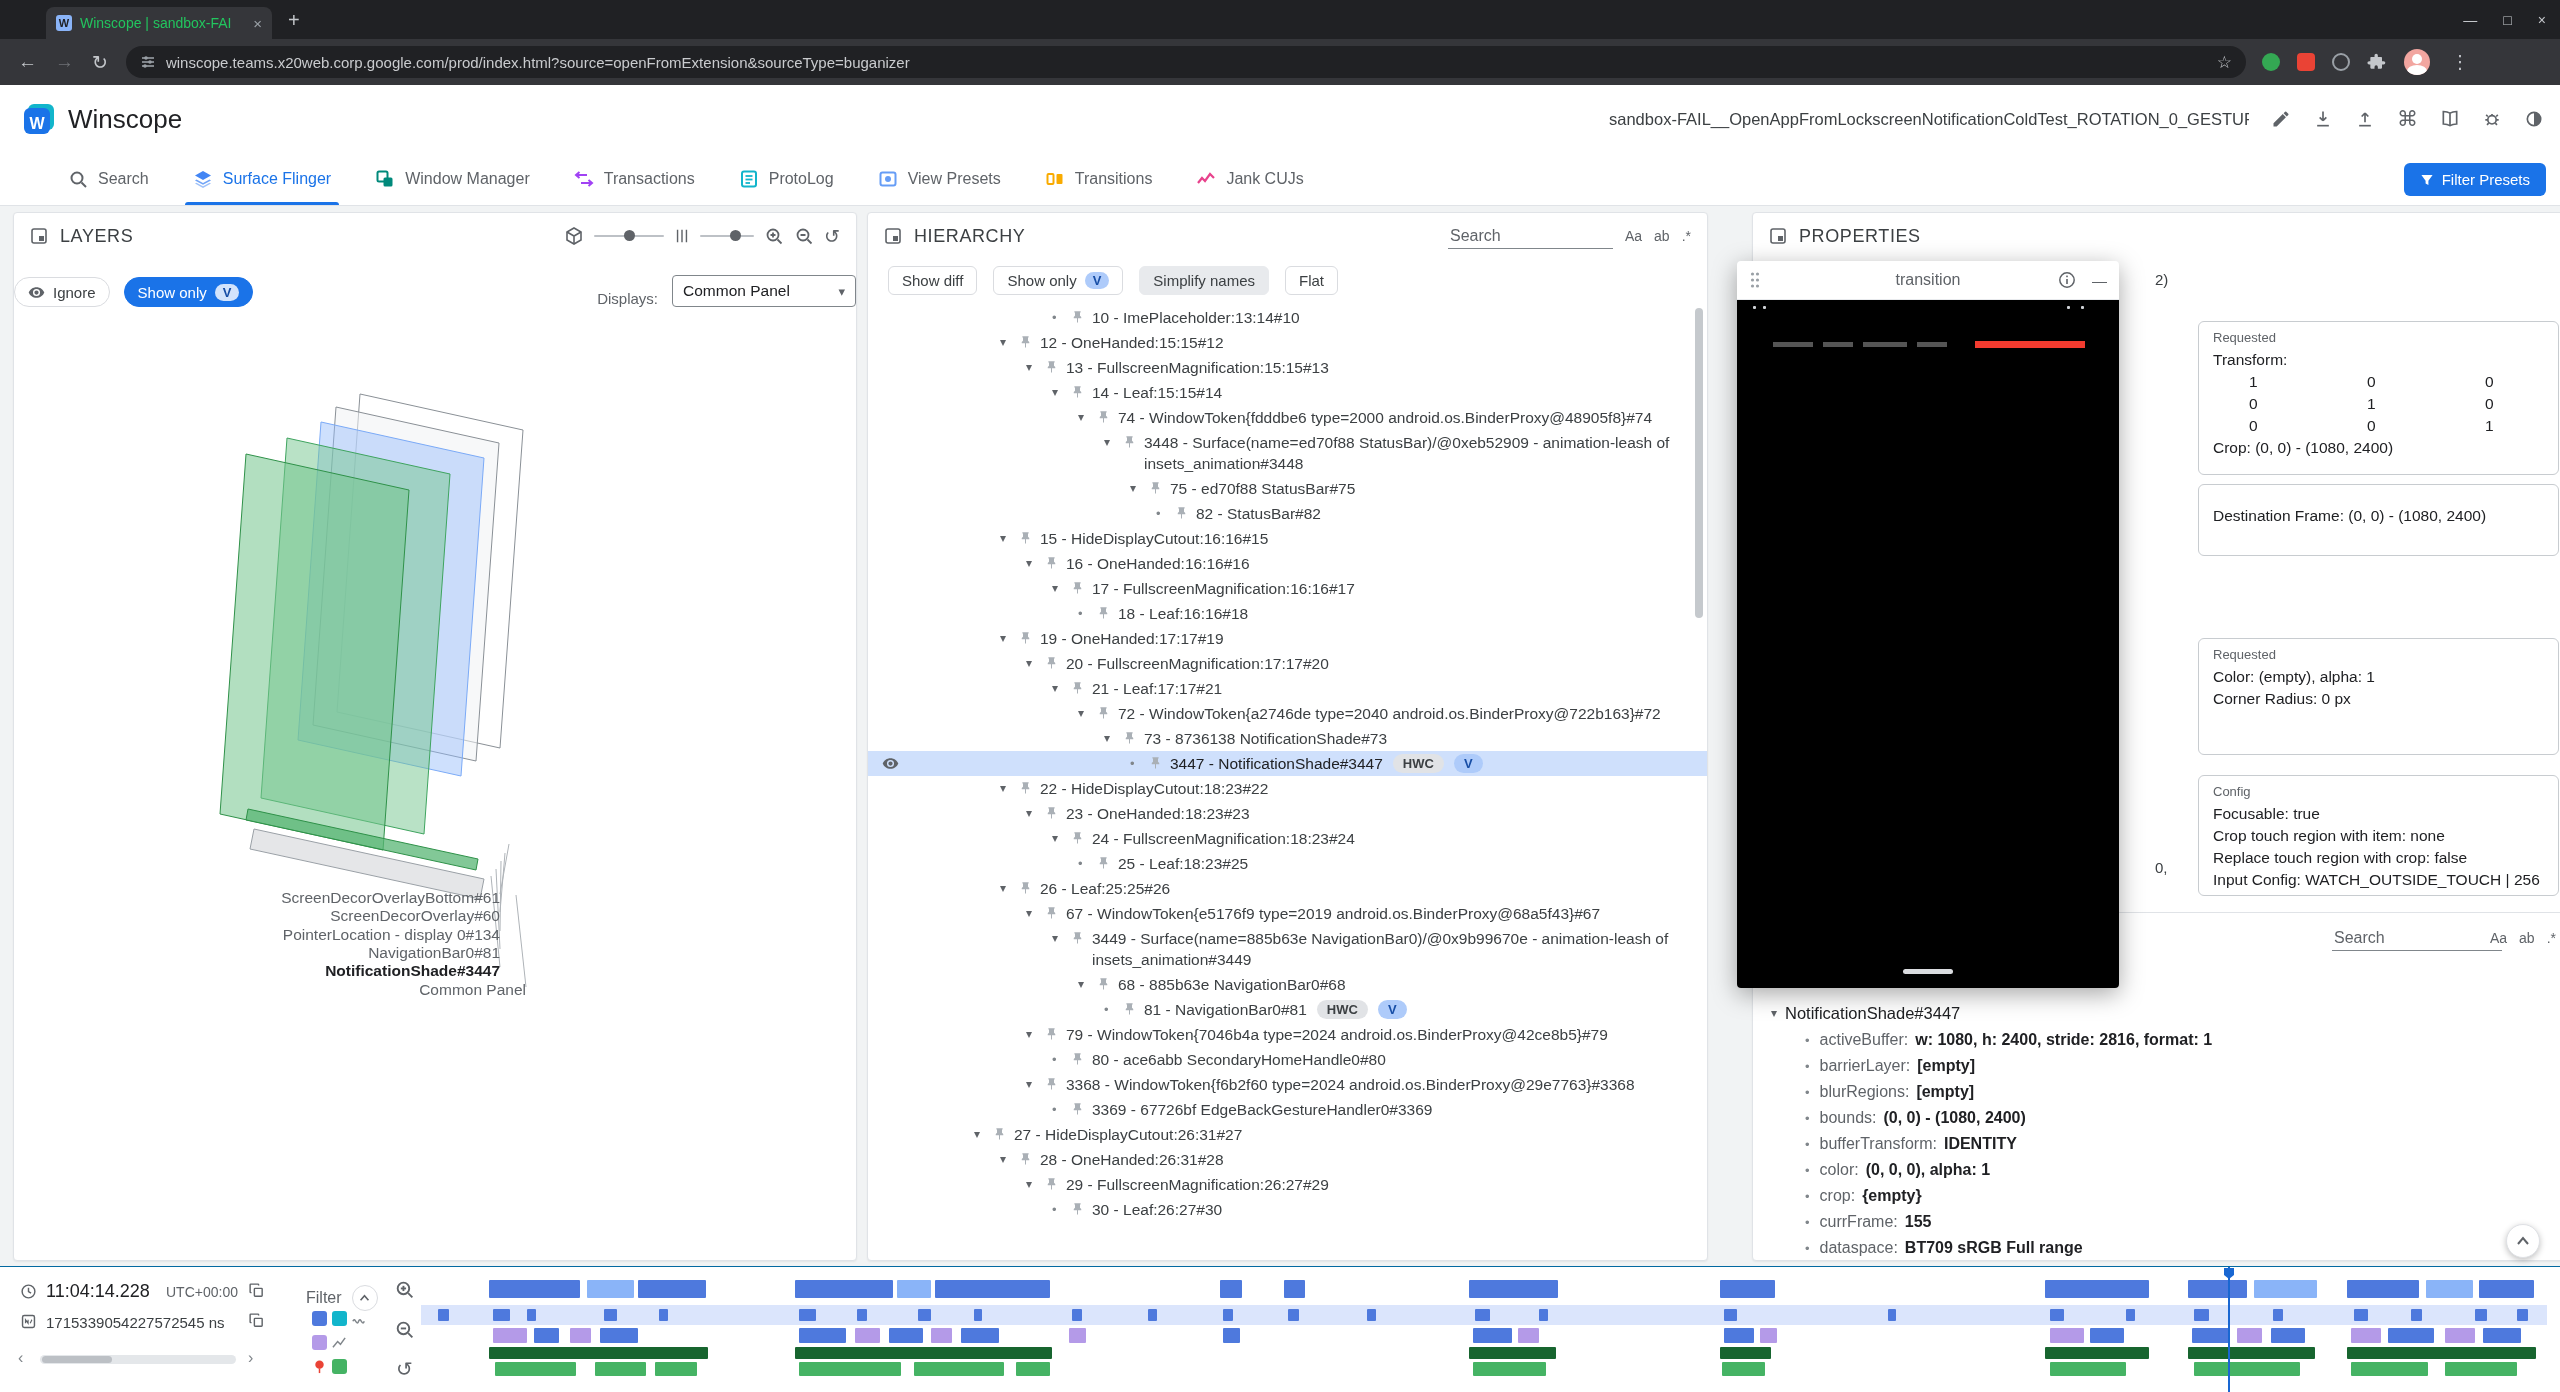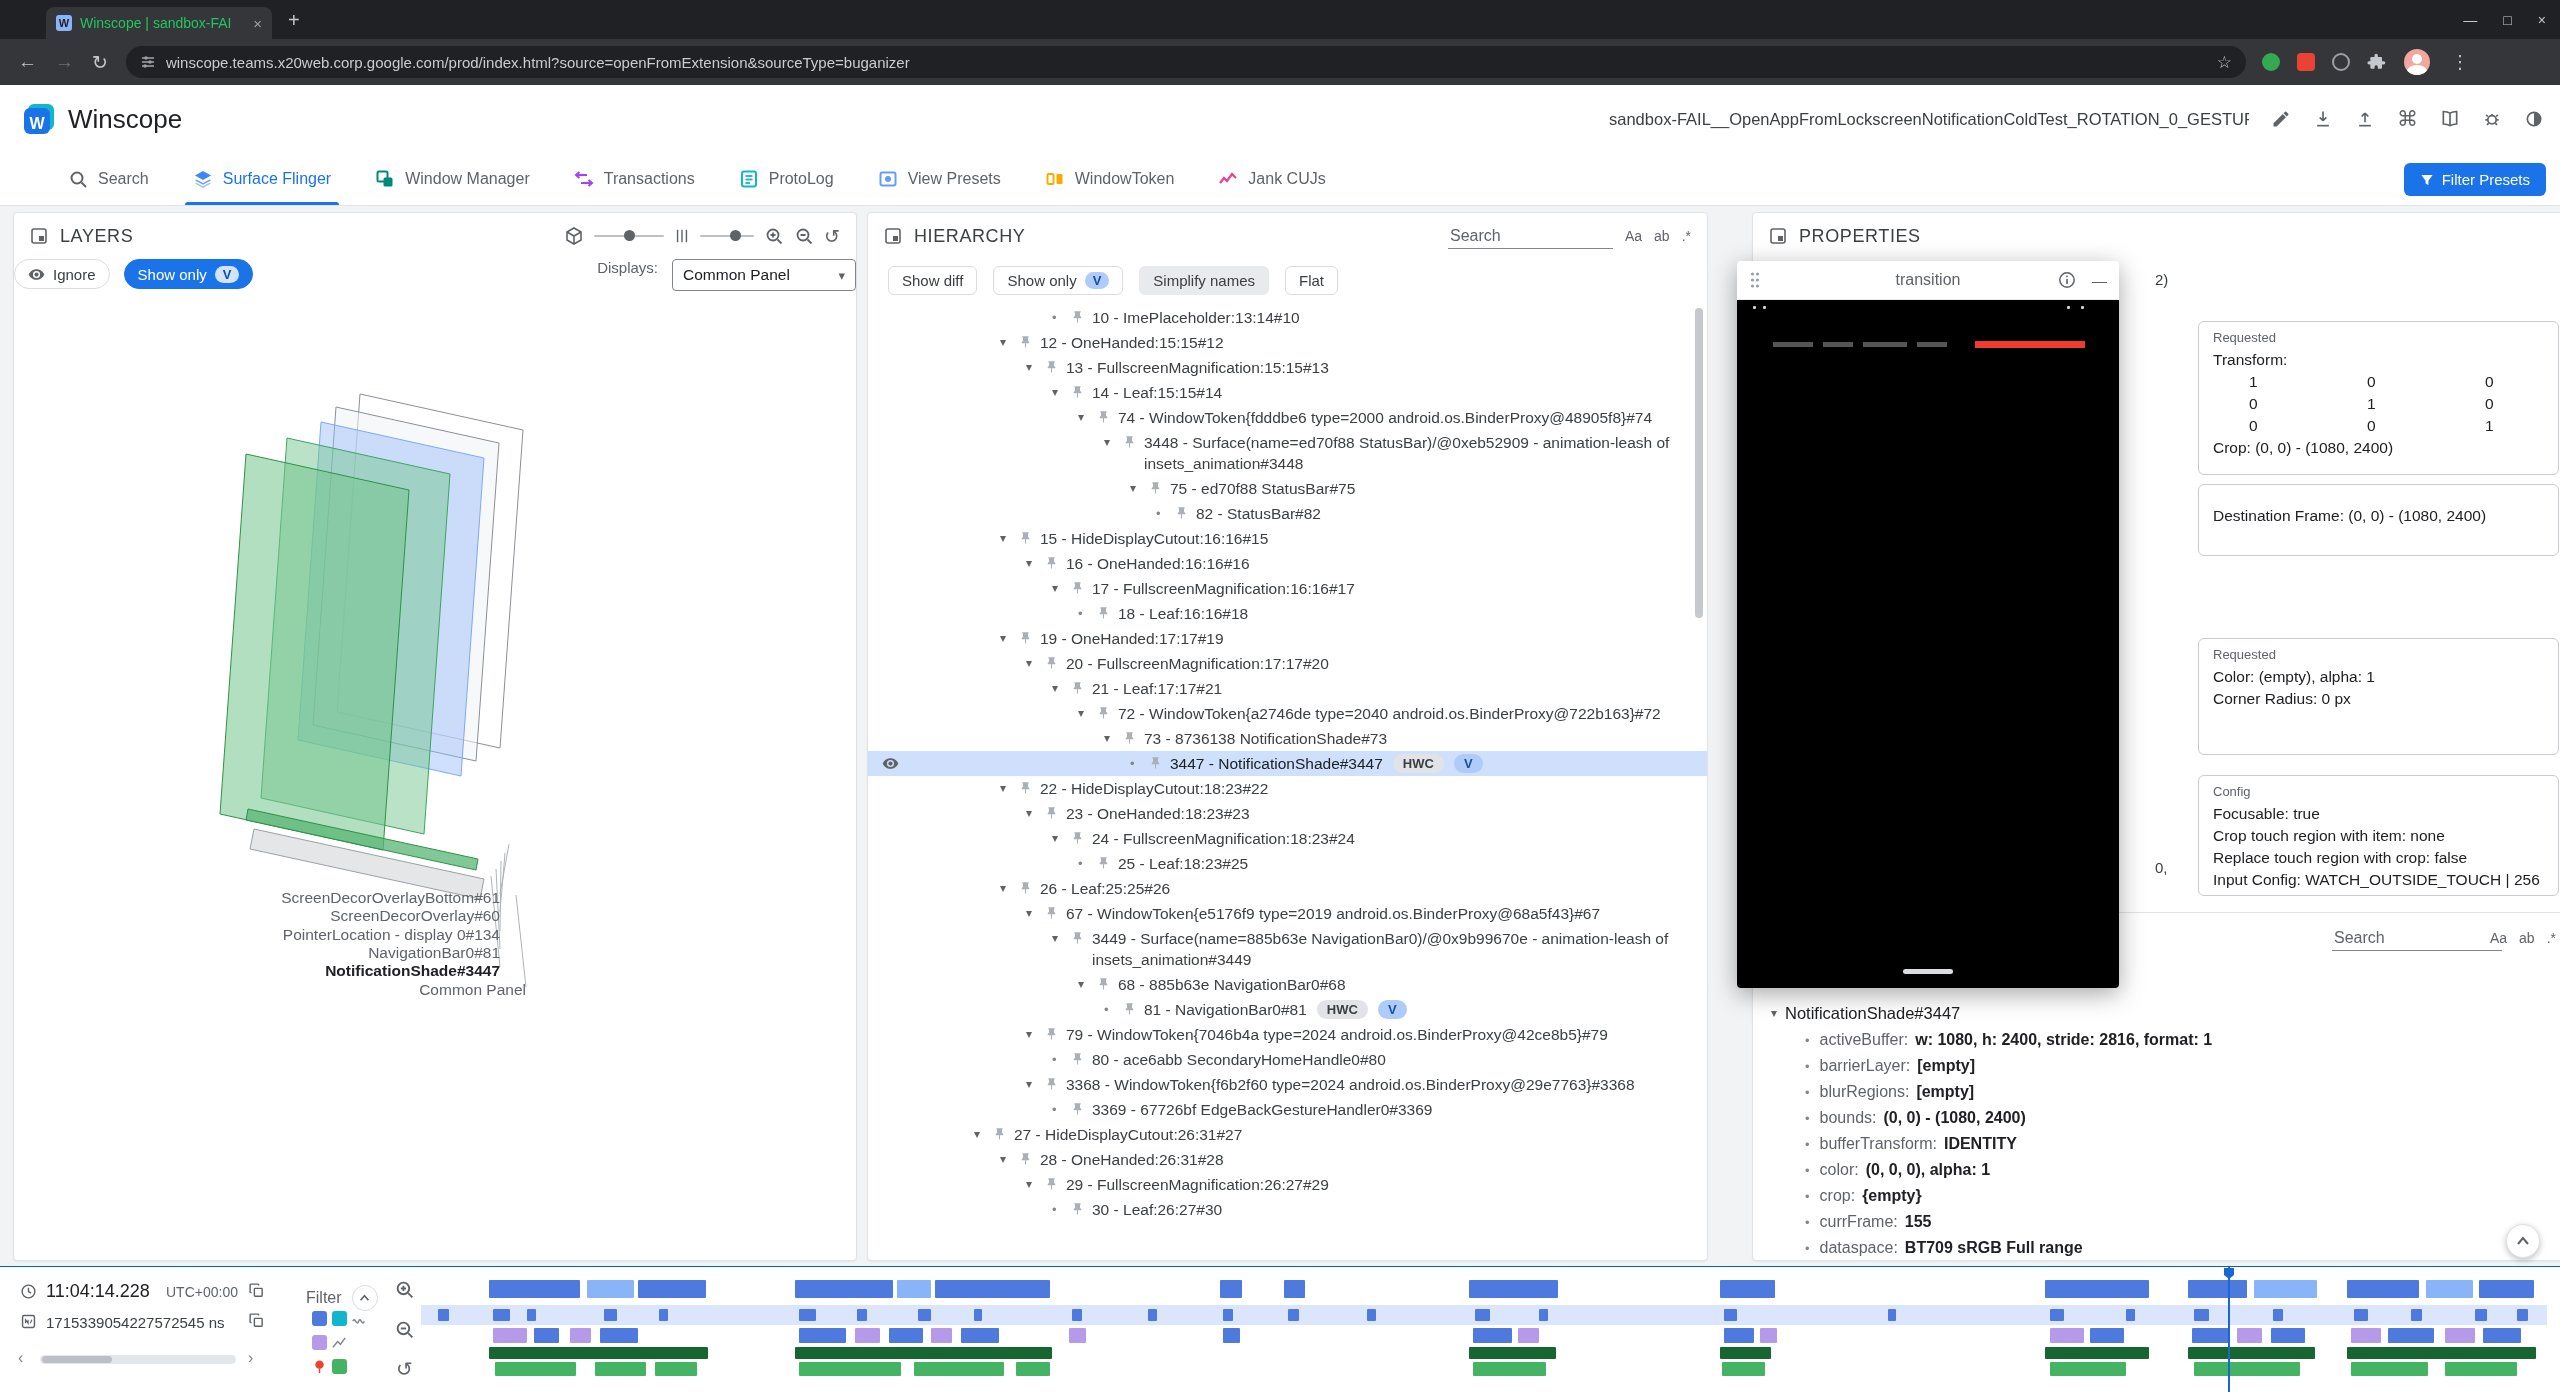--- a/index.html
+++ b/index.html
@@ -61,21 +61,21 @@
   #properties-panel{left:1720px;top:212px;width:831px;height:1049px;margin-left:32px;}
   .phead{height:46px;display:flex;align-items:center;gap:12px;padding:0 16px;}
   .ptitle{font-size:18px;font-weight:500;letter-spacing:.6px;color:#3c4043;}
   .spacer{flex:1;}
   .usearch{border:none;border-bottom:1px solid #80868b;outline:none;width:165px;font-size:16px;
     color:#202124;background:transparent;padding:3px 2px;}
   .usearch::placeholder{color:#5f6368;}
   .sicons{display:flex;gap:12px;color:#5f6368;font-size:14px;align-items:center;}
 
   
-  .ltoolbar{height:48px;display:flex;align-items:flex-start;gap:14px;padding:0 0;}
+  .ltoolbar{height:48px;display:flex;align-items:flex-end;gap:14px;padding:0 0;}
   .chip{display:flex;align-items:center;gap:8px;height:30px;border:1px solid #dadce0;
     border-radius:15px;padding:0 13px;font-size:15px;color:#3c4043;}
   .chip.blue{background:#1a73e8;border-color:#1a73e8;color:#fff;}
   .badge{background:#d2e3fc;color:#174ea6;font-size:13px;border-radius:9px;padding:1px 8px;font-weight:600;}
   .displbl{font-size:15px;color:#5f6368;}
   .select{width:184px;height:32px;border:1px solid #80868b;border-radius:4px;display:flex;
     align-items:center;padding:0 10px;font-size:15.5px;color:#202124;justify-content:space-between;}
   .caret{color:#5f6368;font-size:13px;}
   .htools{display:flex;align-items:center;gap:10px;color:#5f6368;}
   .slider{position:relative;height:2px;background:#bdc1c6;border-radius:1px;}
@@ -332,21 +332,21 @@
         </span>
       <span>View Presets</span>
     </div>
     <div class="ntab">
       <span class="icon">
           <svg width="20" height="20" viewBox="0 0 20 20">
             <rect x="2.5" y="5" width="6" height="10" rx="1" fill="none" stroke="#f9ab00" stroke-width="2"></rect>
             <rect x="11.5" y="5" width="6" height="10" rx="1" fill="#f9ab00"></rect>
           </svg>
         </span>
-      <span>WindowToken</span>
+      <span>Transitions</span>
     </div>
     <div class="ntab">
       <span class="icon">
           <svg width="20" height="20" viewBox="0 0 20 20">
             <path d="M2 14l4-5 3 3 5-7 4 4" fill="none" stroke="#e8428c" stroke-width="2.2"></path>
           </svg>
         </span>
       <span>Jank CUJs</span>
     </div>
     <div class="fpresets">

